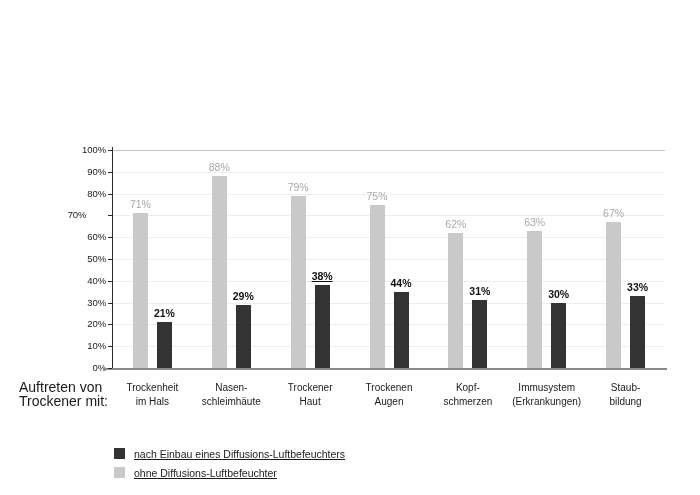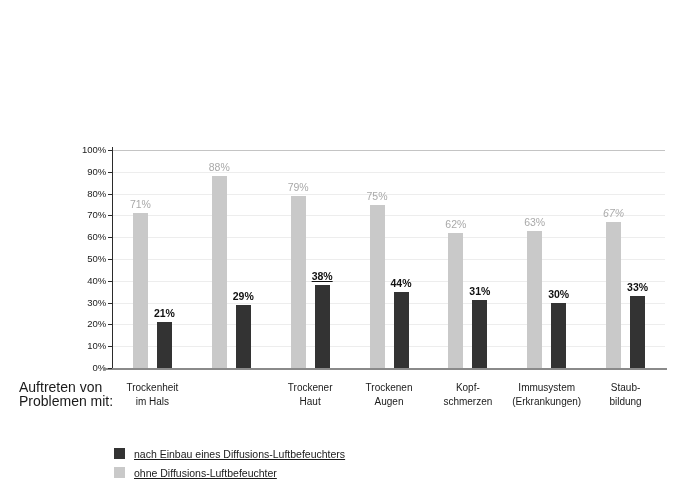--- a/index.html
+++ b/index.html
@@ -191,21 +191,21 @@
 <div id="chart-root">
 
   <div class="y-labels">
       <div class="y-label" style="top: 220px;">0%</div>
       <div class="y-label" style="top: 198.2px;">10%</div>
       <div class="y-label" style="top: 176.4px;">20%</div>
       <div class="y-label" style="top: 154.6px;">30%</div>
       <div class="y-label" style="top: 132.8px;">40%</div>
       <div class="y-label" style="top: 111px;">50%</div>
       <div class="y-label" style="top: 89.2px;">60%</div>
-      <div class="y-label" style="top: 67.4px;">70%</div>
+      <div class="y-label" style="top: 67.4px; text-align: center;">70%</div>
       <div class="y-label" style="top: 45.6px;">80%</div>
       <div class="y-label" style="top: 23.8px;">90%</div>
       <div class="y-label" style="top: 2px;">100%</div>
     </div>
 
   <div class="plot">
       <div class="gridline" style="top: 196.2px;"></div>
       <div class="gridline" style="top: 174.4px;"></div>
       <div class="gridline" style="top: 152.6px;"></div>
       <div class="gridline" style="top: 130.8px;"></div>
@@ -253,31 +253,35 @@
         <div class="bar-label dark" style="left: 8.5px; top: 135.42px;">31%</div>
       </div>
       <div class="group" style="left: 414.214px; width: 39px;">
         <div class="bar light" style="left: 0px; height: 137.34px;"></div>
         <div class="bar-label light" style="left: -15.5px; top: 65.66px;">63%</div>
         <div class="bar dark" style="left: 24px; height: 65.4px;"></div>
         <div class="bar-label dark" style="left: 8.5px; top: 137.6px;">30%</div>
       </div>
       <div class="group" style="left: 493.071px; width: 39px;">
         <div class="bar light" style="left: 0px; height: 146.06px;"></div>
-        <div class="bar-label light" style="left: -15.5px; top: 56.94px; font-style: italic;">67%</div>
+        <div class="bar-label light" style="left: -15.5px; top: 56.94px;">67%</div>
         <div class="bar dark" style="left: 24px; height: 71.94px;"></div>
         <div class="bar-label dark" style="left: 8.5px; top: 131.06px;">33%</div>
       </div>
     </div>
 
   <div class="cat-labels">
       <div class="cat" style="left: 106.429px; width: 92px;">
         <span class="line">Trockenheit</span>
         <span class="line">im Hals</span>
       </div>
+      <div class="cat" style="left: 185.286px; width: 92px;">
+        <span class="line">Nasen-</span>
+        <span class="line">schleimhäute</span>
+      </div>
       <div class="cat" style="left: 343px; width: 92px;">
         <span class="line">Trockenen</span>
         <span class="line">Augen</span>
       </div>
       <div class="cat" style="left: 264.143px; width: 92px;">
         <span class="line">Trockener</span>
         <span class="line">Haut</span>
       </div>
       <div class="cat" style="left: 421.857px; width: 92px;">
         <span class="line">Kopf-</span>
@@ -288,21 +292,21 @@
         <span class="line">bildung</span>
       </div>
       <div class="cat" style="left: 500.714px; width: 92px;">
         <span class="line">Immusystem</span>
         <span class="line">(Erkrankungen)</span>
       </div>
     </div>
 
   <div class="axis-caption">
     <span class="line">Auftreten von</span>
-    <span class="line">Problemen mit:</span>
+    <span class="line">Trockener mit:</span>
   </div>
 
   <div class="legend">
       <div class="legend-row">
         <span class="legend-swatch dark"></span>
         <span class="legend-text">nach Einbau eines Diffusions-Luftbefeuchters</span>
       </div>
       <div class="legend-row">
         <span class="legend-swatch light"></span>
         <span class="legend-text">ohne Diffusions-Luftbefeuchter</span>

